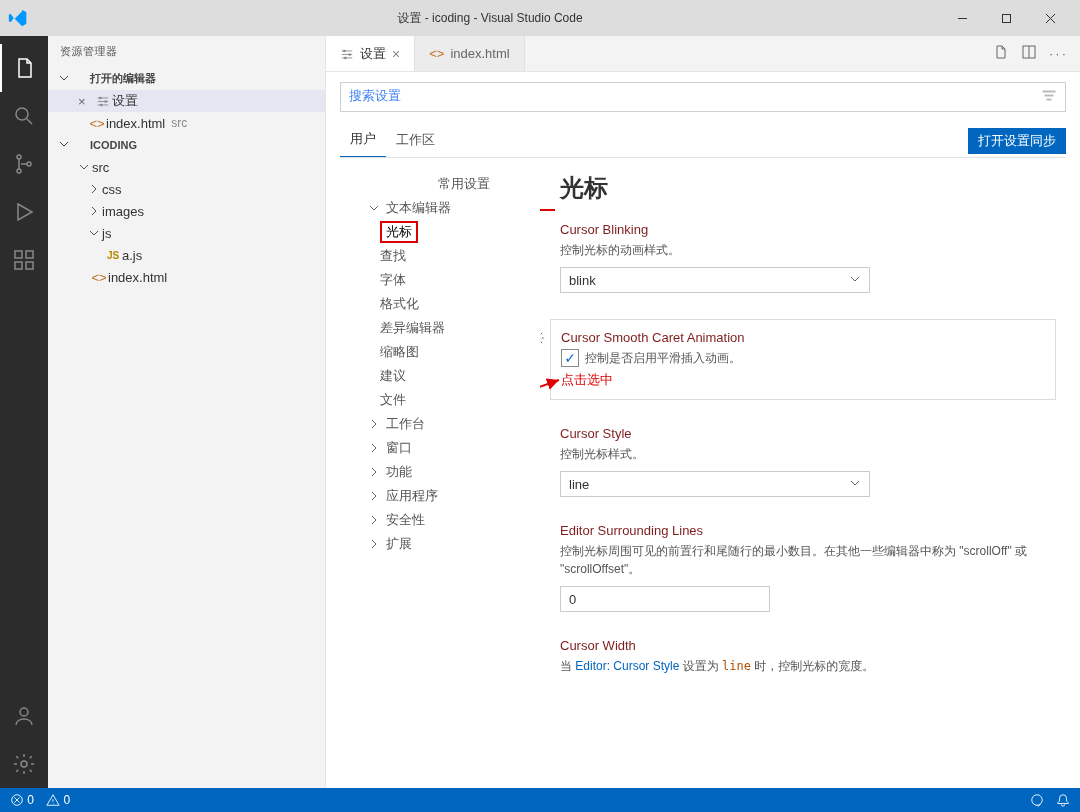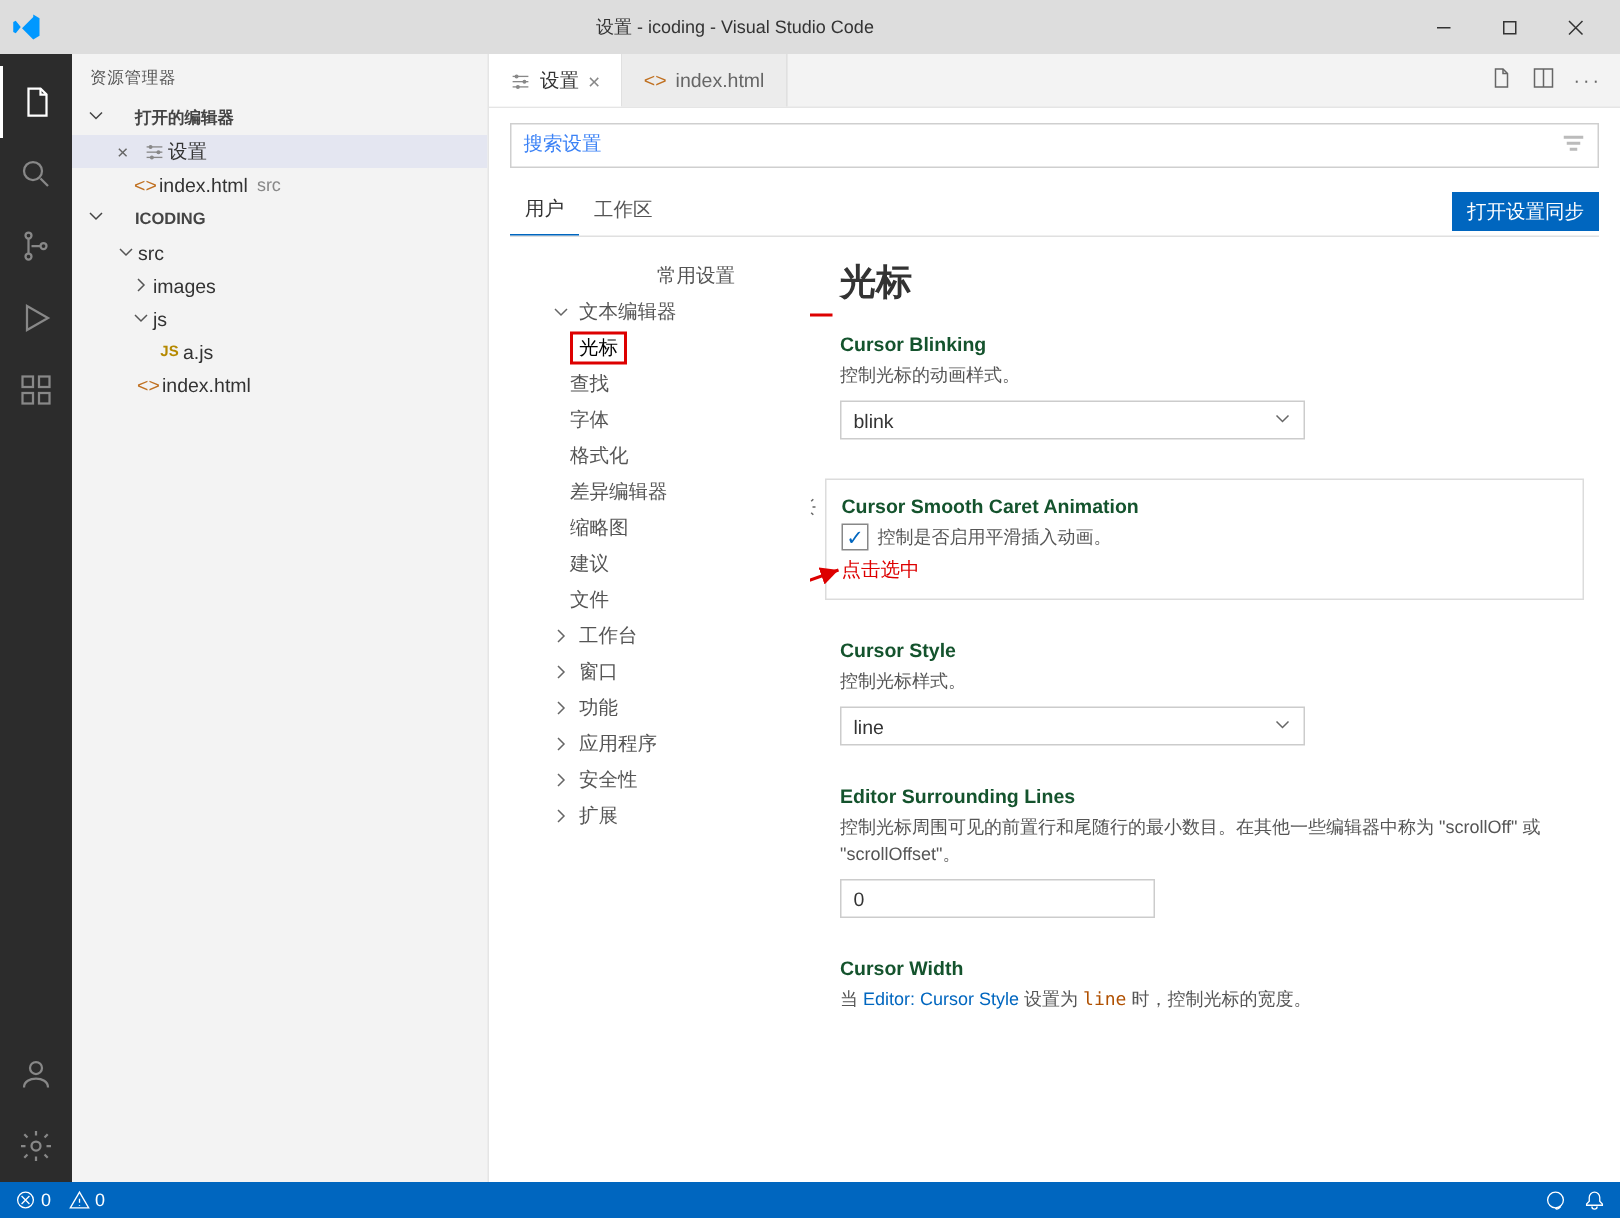--- a/index.html
+++ b/index.html
@@ -57,21 +57,21 @@
 .toc-row .chev { width: 14px; display:inline-flex; color:#666; }
 .toc-ind0 { padding-left: 30px; justify-content: center; }
 .toc-ind1 { padding-left: 28px; }
 .toc-ind2 { padding-left: 40px; }
 .toc-row.sel { color: #000; }
 .toc-row.sel span.lab { border: 2px solid #d00; padding: 0 4px; }
 
 .content { flex: 1; overflow-y: auto; padding-left: 20px; padding-right: 10px; position: relative; }
 .content h1 { font-size: 24px; font-weight: 600; margin: 6px 0 18px; }
 .setting { margin-bottom: 26px; position: relative; }
-.setting .stitle { font-weight: 700; font-size: 13px; color: #14532d; margin-bottom: 4px; }
+.setting .stitle { font-weight: 400; font-size: 13px; color: #7f1d1d; margin-bottom: 4px; }
 .setting .sdesc { font-size: 12px; color: #555; margin-bottom: 8px; line-height: 1.5; }
 .select { border: 1px solid #ccc; height: 26px; width: 310px; display: flex; align-items: center; padding: 0 8px; justify-content: space-between; font-size: 13px; color: #333; background:#fff; }
 .input-num { border: 1px solid #ccc; height: 26px; width: 210px; padding: 0 8px; font-size: 13px; display:flex; align-items:center; }
 .checkbox-row { display: flex; align-items: flex-start; gap: 6px; }
 .checkbox { width: 18px; height: 18px; border: 1px solid #888; display: flex; align-items: center; justify-content: center; color: #0066bf; font-size: 14px; background:#fff; }
 .setting.highlighted { border: 1px solid #dcdcdc; padding: 10px 10px 10px 10px; margin-left: -10px; }
 .gear-hover { position: absolute; left: -22px; top: 10px; color: #666; }
 .annotation-red { color: #d00; font-size: 13px; margin-top: 4px; }
 .code-inline { color: #b05000; font-family: Consolas, monospace; }
 
@@ -197,20 +197,28 @@
           </svg></span>
       <span>ICODING</span>
     </div>
     <div class="tree-row indent1">
       <span class="chev">
           <svg viewBox="0 0 12 12">
             <path d="M2 4l4 4 4-4" fill="none" stroke="currentColor"></path>
           </svg>
         </span>
       <span>src</span>
+    </div>
+    <div class="tree-row indent2">
+      <span class="chev">
+          <svg viewBox="0 0 12 12">
+            <path d="M4 2l4 4-4 4" fill="none" stroke="currentColor"></path>
+          </svg>
+        </span>
+      <span>css</span>
     </div>
     <div class="tree-row indent2">
       <span class="chev">
           <svg viewBox="0 0 12 12">
             <path d="M4 2l4 4-4 4" fill="none" stroke="currentColor"></path>
           </svg>
         </span>
       <span>images</span>
     </div>
     <div class="tree-row indent2">

